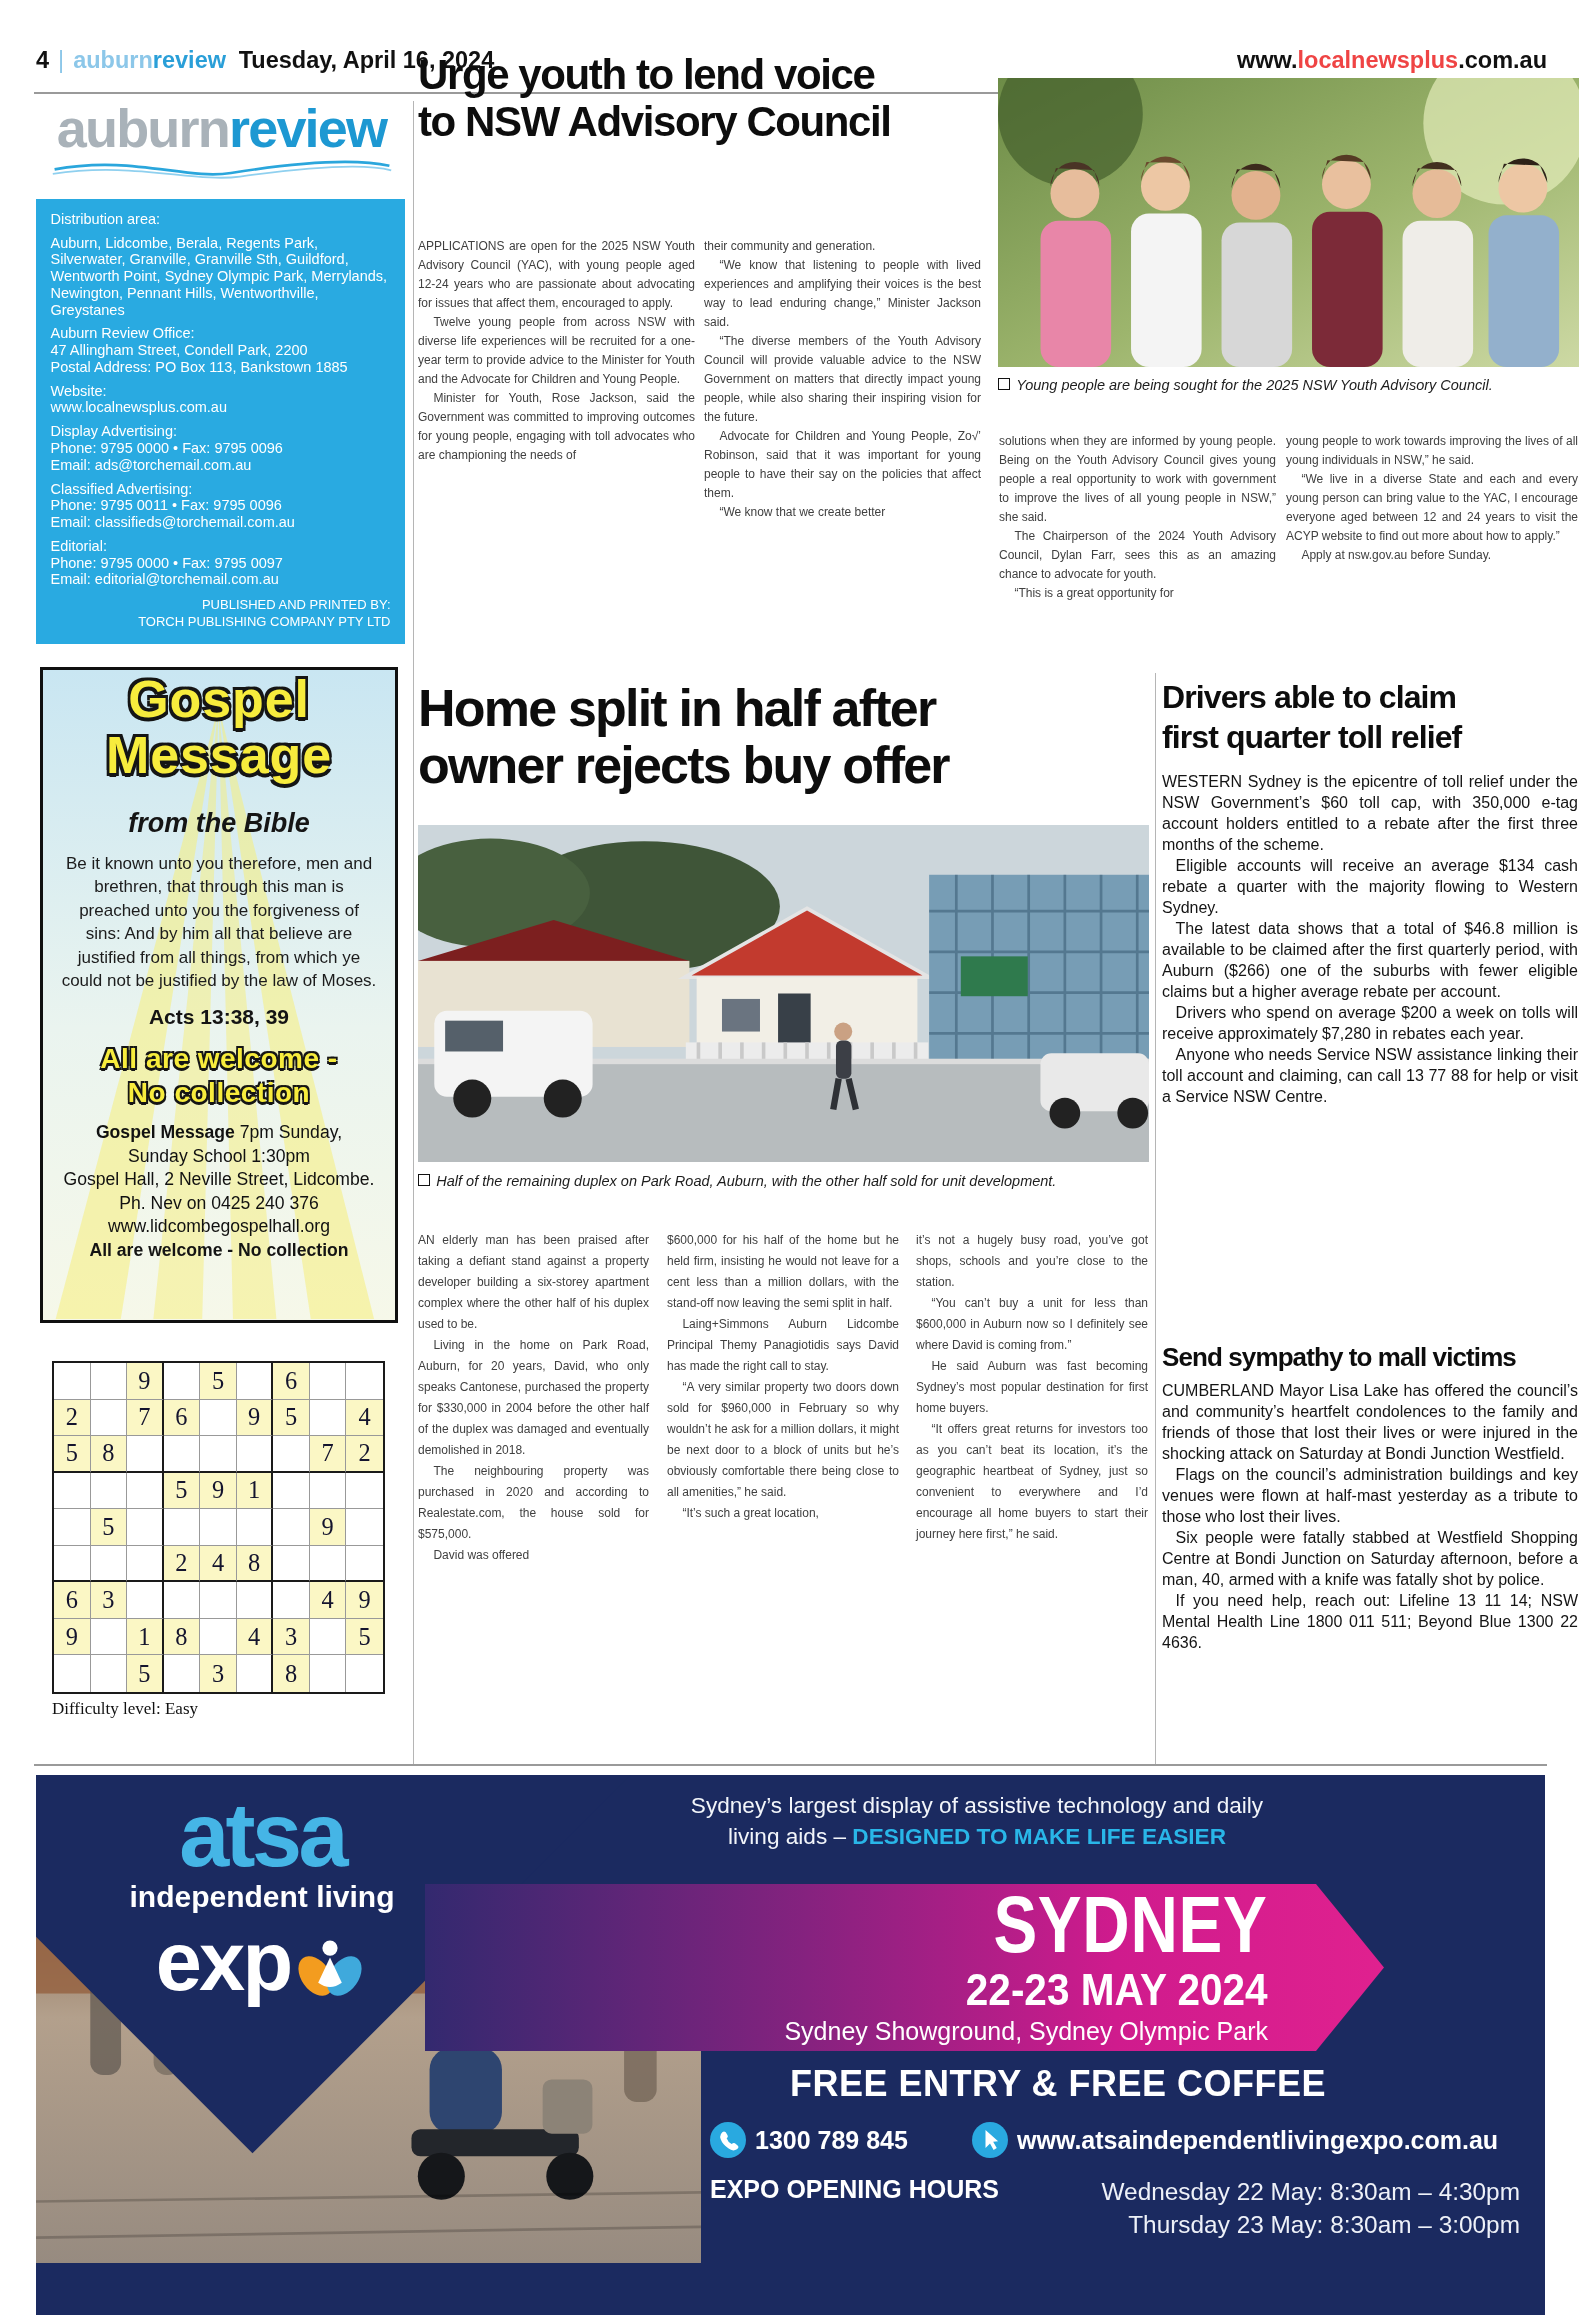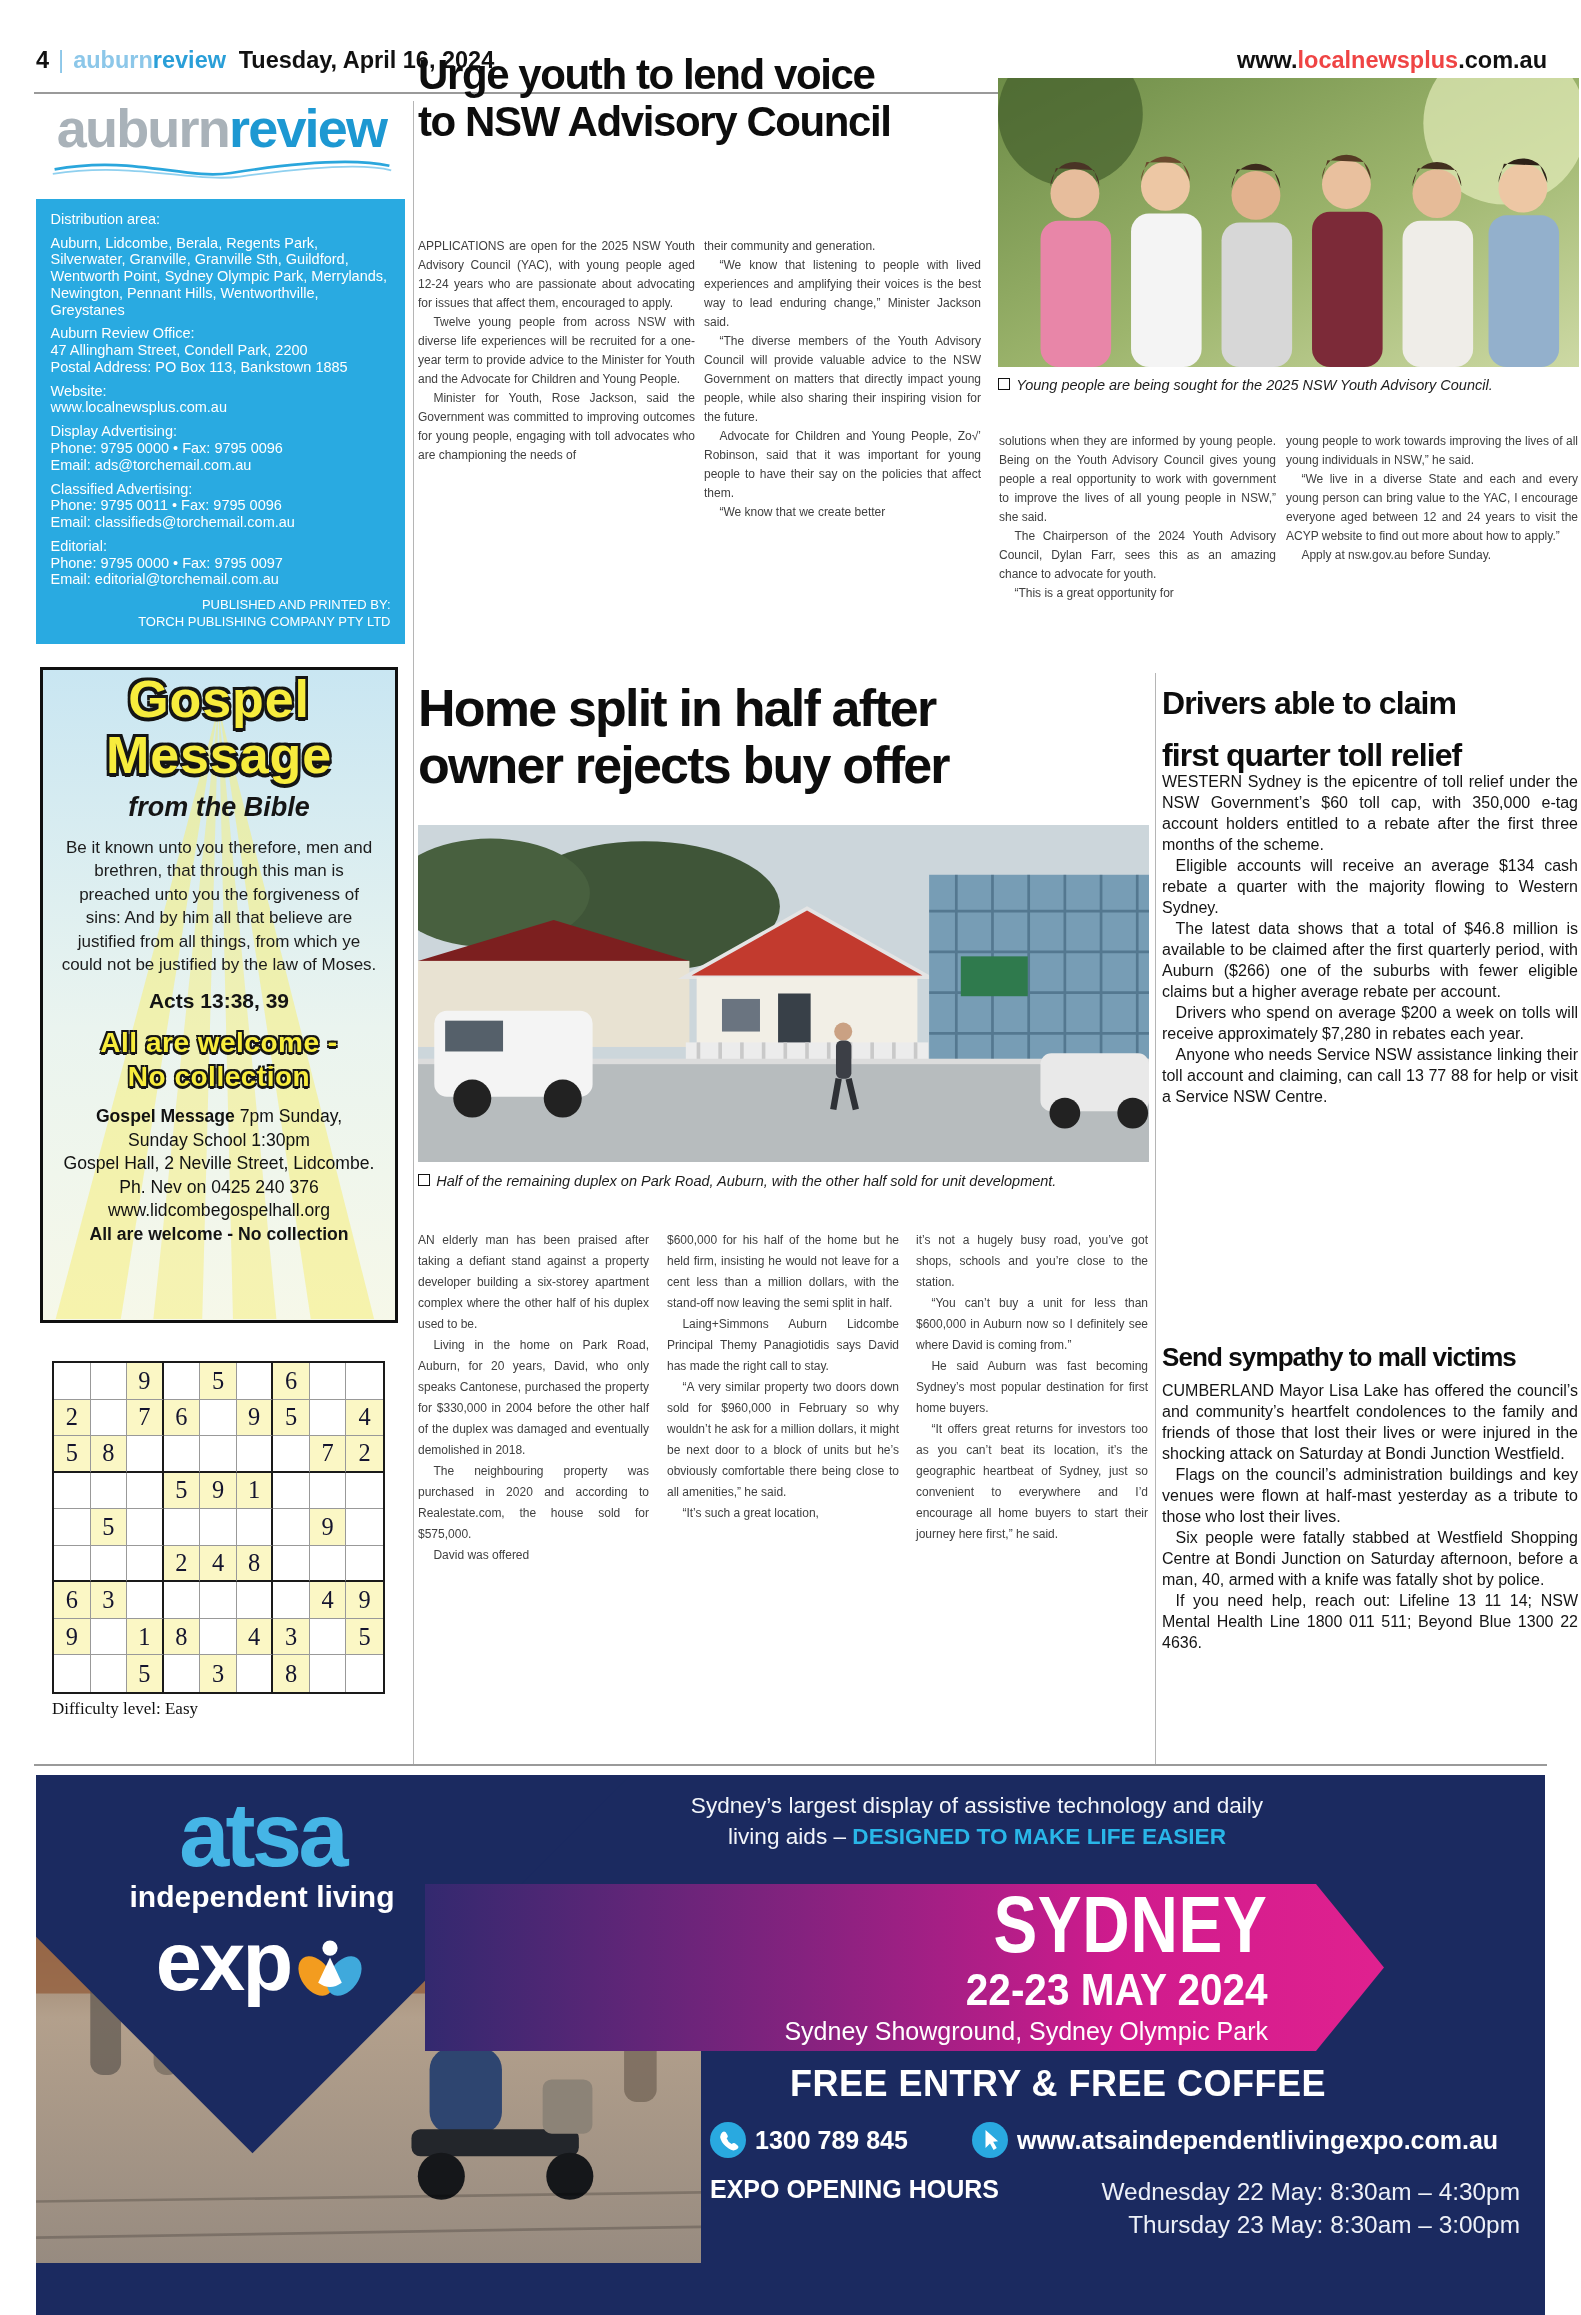--- a/index.html
+++ b/index.html
@@ -31,21 +31,21 @@
            padding:11.8px 14.5px;box-sizing:border-box;font-size:14.5px;line-height:16.7px;overflow:hidden;}
   .ib-group{margin-bottom:7.2px;}
   .ib-pub{text-align:right;font-size:13px;margin-top:9px;}
 
   
   .gospel{top:667px;left:40px;width:358px;height:656px;border:3.6px solid #101010;box-sizing:border-box;
           background:linear-gradient(180deg,#c9e6f2 0%,#eaf4ef 55%,#f6f8e9 100%);text-align:center;overflow:hidden;}
   .gospel-inner{position:relative;z-index:2;padding:1px 18px;}
   .g-title{font-size:52px;line-height:56px;font-weight:700;color:#f7ec3d;letter-spacing:0.9px;
            text-shadow:-2.7px -2.7px 0 #151515,2.7px -2.7px 0 #151515,-2.7px 2.7px 0 #151515,2.7px 2.7px 0 #151515,0 3.6px 0 #151515;}
-  .g-sub{font-size:27px;font-weight:700;font-style:italic;margin-top:9px;color:#151515;}
+  .g-sub{font-size:27px;font-weight:700;font-style:italic;margin-top:25px;color:#151515;}
   .g-verse{font-size:17px;line-height:23.5px;margin-top:12.7px;color:#1c1c1c;}
   .g-ref{font-size:21px;font-weight:700;margin-top:12.7px;}
   .g-welcome{font-size:28px;line-height:34px;font-weight:700;color:#f7ec3d;letter-spacing:0.5px;margin-top:12.7px;
            text-shadow:-1.8px -1.8px 0 #151515,1.8px -1.8px 0 #151515,-1.8px 1.8px 0 #151515,1.8px 1.8px 0 #151515,0 2.7px 0 #151515;}
   .g-details{font-size:17.6px;line-height:23.5px;margin-top:11px;color:#111;}
   .g-foot{font-size:17.6px;font-weight:700;margin-top:1.8px;}
   .g-rays{position:absolute;inset:0;z-index:1;}
 
   
   .sudoku-wrap{top:1361px;left:52px;}
@@ -57,21 +57,21 @@
   .sudoku-cell.bb{border-bottom:2.7px solid #1a1a1a;}
   .sudoku-cell:nth-child(9n){border-right:none;}
   .sudoku-cell:nth-child(n+73){border-bottom:none;}
   .sudoku-cell.given{background:#fbf7c5;}
   .sudoku-diff{font-family:"Liberation Serif",serif;font-size:17px;margin-top:5.4px;color:#111;}
 
   
   .headline{font-weight:700;color:#0d0d0d;letter-spacing:-1.4px;}
   .h-a1{top:51px;left:418px;width:579px;font-size:42px;line-height:47px;}
   .h-a2{top:680px;left:418px;width:735px;font-size:52px;line-height:57px;letter-spacing:-1.8px;}
-  .h-toll{top:677px;left:1162px;width:416px;font-size:32px;line-height:52px;letter-spacing:-0.9px;}
+  .h-toll{top:677px;left:1162px;width:416px;font-size:32px;line-height:40px;letter-spacing:-0.9px;}
   .h-symp{top:1342px;left:1162px;width:416px;font-size:26px;line-height:31px;letter-spacing:-0.9px;}
 
   .col{text-align:justify;font-size:12px;line-height:19px;color:#404040;}
   .col p{margin:0;hyphens:auto;}
   .col p + p{text-indent:15.4px;}
   .col-a2{line-height:21px;}
   .rbody{text-align:justify;font-size:16px;line-height:21px;}
   .rbody p{margin:0;hyphens:auto;}
   .rbody p + p{text-indent:13.6px;}
 

